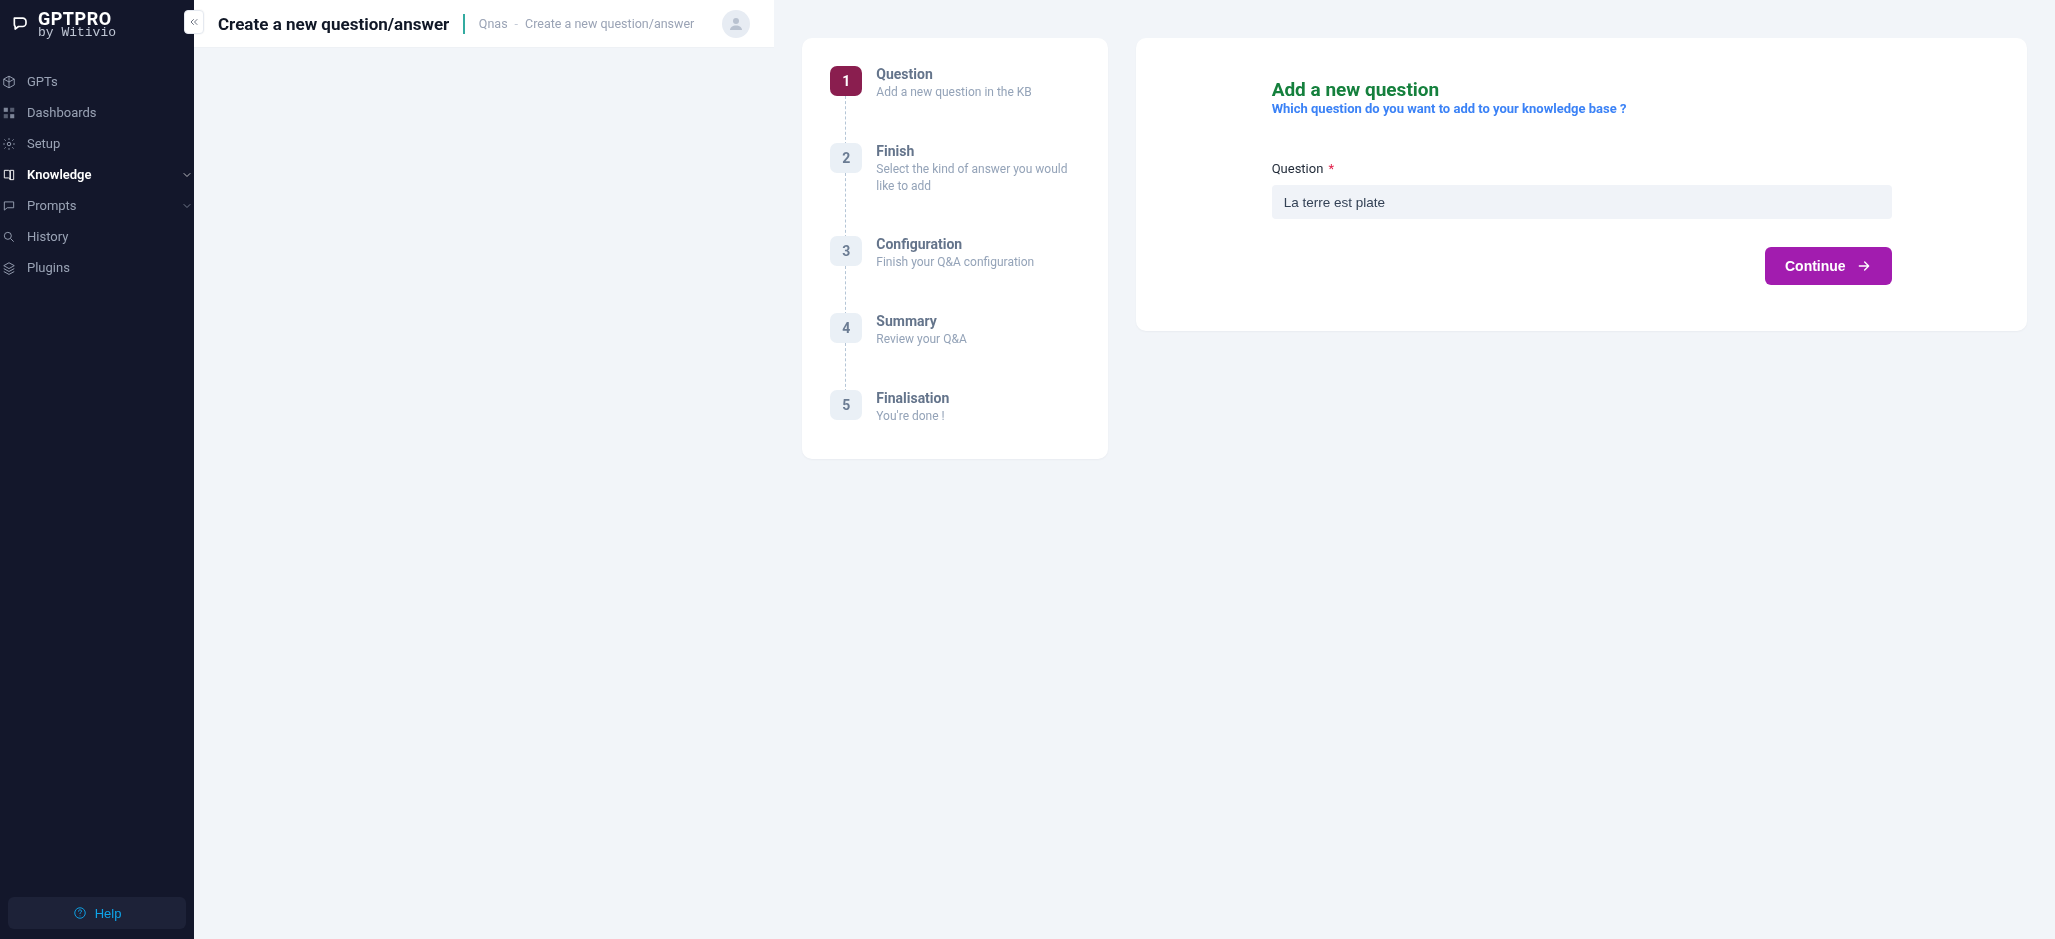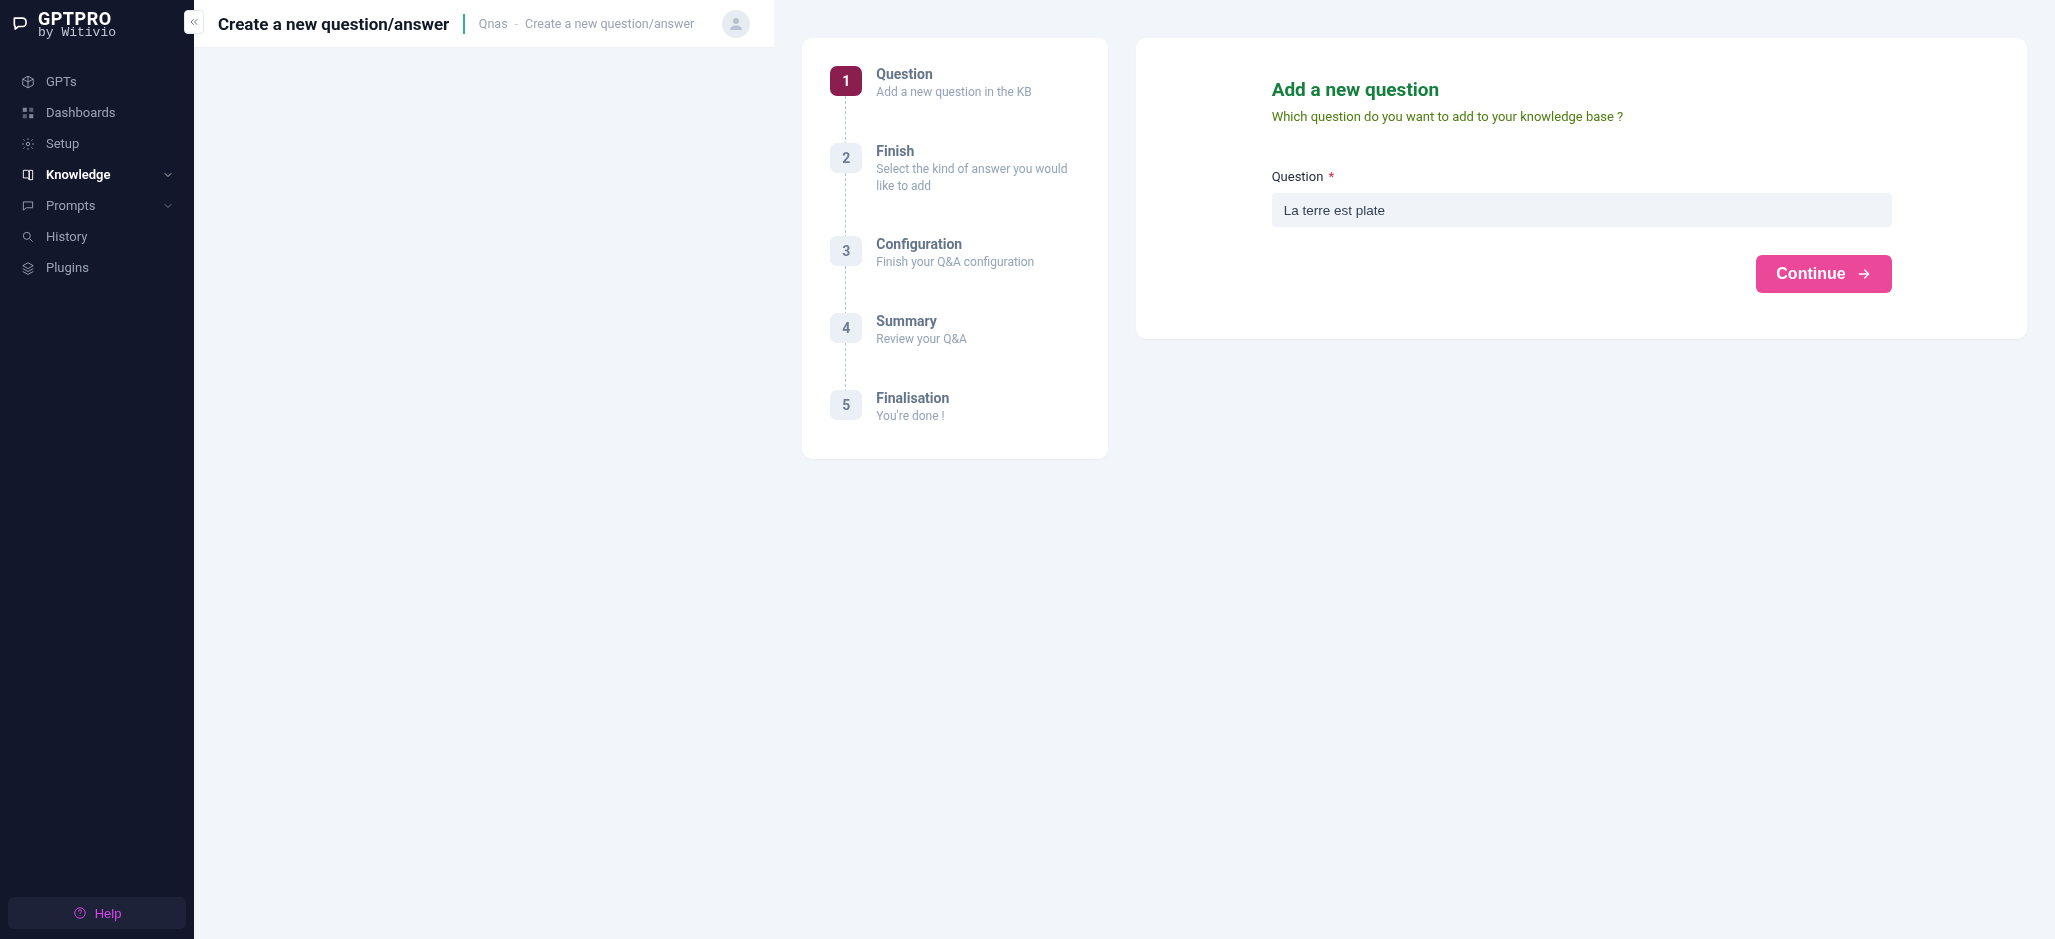--- a/index.html
+++ b/index.html
@@ -9,27 +9,27 @@
 
 
 .sidebar { width: 194px; background: #13172b; color: #9aa3b5; display: flex; flex-direction: column; flex-shrink: 0; position: relative; }
 .sidebar-logo { height: 48px; display: flex; align-items: center; padding: 0 10px; gap: 6px; }
 .logo-mark { display: flex; align-items: center; color: #fff; }
 .logo-text { color: #fff; font-weight: 700; font-size: 18px; letter-spacing: 0.5px; }
 .logo-sub { font-size: 13px; color: #bfc6d4; margin-top: -2px; font-family: Liberation Mono, monospace; }
 .logo-wrap { display: flex; flex-direction: column; line-height: 1; }
 
 .sidebar-nav { padding-top: 18px; flex: 1; }
-.nav-item { display: flex; align-items: center; height: 31px; padding: 0 20px; font-size: 13px; color: #9aa3b5; cursor: pointer; gap: 10px; }
+.nav-item { display: flex; align-items: center; height: 31px; padding: 0 1px; font-size: 13px; color: #9aa3b5; cursor: pointer; gap: 10px; }
 .nav-item.active { color: #fff; font-weight: 600; }
 .nav-item .nav-icon { width: 16px; height: 16px; display: flex; align-items: center; justify-content: center; flex-shrink:0; }
 .nav-item .chev { margin-left: auto; opacity: .7; }
 
 .sidebar-bottom { padding: 10px 8px; }
-.help-btn { width: 100%; background: #1d2238; color: #d946ef; border: none; height: 32px; border-radius: 6px; font-size: 13px; display: flex; align-items: center; justify-content: center; gap: 8px; cursor: pointer; }
+.help-btn { width: 100%; background: #1d2238; color: #0ea5e9; border: none; height: 32px; border-radius: 6px; font-size: 13px; display: flex; align-items: center; justify-content: center; gap: 8px; cursor: pointer; }
 
 
 .collapse-btn { position: absolute; top: 10px; right: -10px; width: 20px; height: 24px; background: #fff; border: 1px solid #e5e9f0; border-radius: 4px; display: flex; align-items: center; justify-content: center; cursor: pointer; color: #6b7280; z-index: 10; box-shadow: 0 0 0 1px rgba(0,0,0,.02); }
 
 
 .main { flex: 1; display: flex; flex-direction: row; min-width: 0; }
 .header { height: 48px; background: #fff; border-bottom: 1px solid #eef1f5; display: flex; align-items: center; padding: 0 24px; gap: 14px; }
 .page-title { font-size: 17px; font-weight: 700; color: #111827; }
 .vline { width: 1.5px; height: 20px; background: #009688; opacity: .8; }
 .breadcrumb { font-size: 12.5px; color: #9aa3b5; display: flex; align-items: center; gap: 7px; }
@@ -52,27 +52,27 @@
 .step-body { }
 .step-title { font-size: 14px; font-weight: 700; color: #64748b; }
 .step.active .step-title { color: #64748b; }
 .step-desc { font-size: 12px; color: #94a3b8; margin-top: 2px; line-height: 1.4; }
 .step::after { content: ""; position: absolute; left: 15px; top: 30px; bottom: -2px; border-left: 1.5px dashed #6c8daf; opacity: .5; }
 .step:last-child::after { display: none; }
 
 
 .form-inner { max-width: 620px; margin: 0 auto; }
 .form-title { font-size: 19px; font-weight: 700; color: #15803d; }
-.form-sub { font-size: 13px; color: #4d7c0f; margin-top: 8px; }
+.form-sub { font-size: 13px; color: #3b82f6; margin-top: 0; font-weight: bold; }
 .field { margin-top: 42px; }
 .field-label { font-size: 13px; color: #1f2937; }
 .req { color: #e11d48; margin-left: 2px; }
 .field-input { width: 100%; margin-top: 8px; height: 34px; border: none; background: #f0f3f8; border-radius: 4px; padding: 0 12px; font-size: 13.5px; color: #334155; outline: none; }
 .actions { margin-top: 28px; display: flex; justify-content: flex-end; }
-.continue-btn { background: #ec4899; color: #fff; border: none; height: 38px; padding: 0 20px; border-radius: 6px; font-size: 16px; font-weight: 600; display: flex; align-items: center; gap: 10px; cursor: pointer; }
+.continue-btn { background: #a21caf; color: #fff; border: none; height: 38px; padding: 0 20px; border-radius: 6px; font-size: 14px; font-weight: 600; display: flex; align-items: center; gap: 10px; cursor: pointer; }
 
 svg { display: block; }
 </style>
 </head>
 <body>
 
 <div class="app">
   <aside class="sidebar">
     <div class="sidebar-logo">
       <span class="logo-mark">

